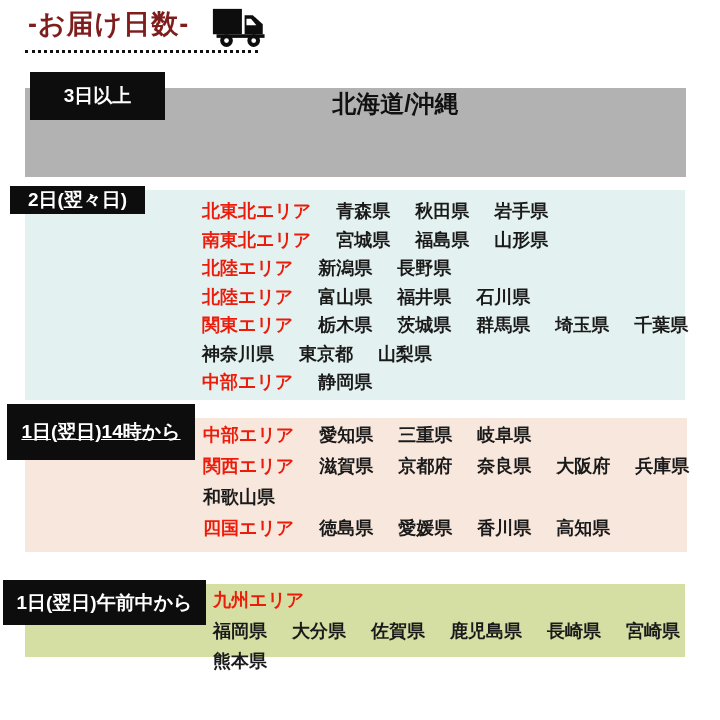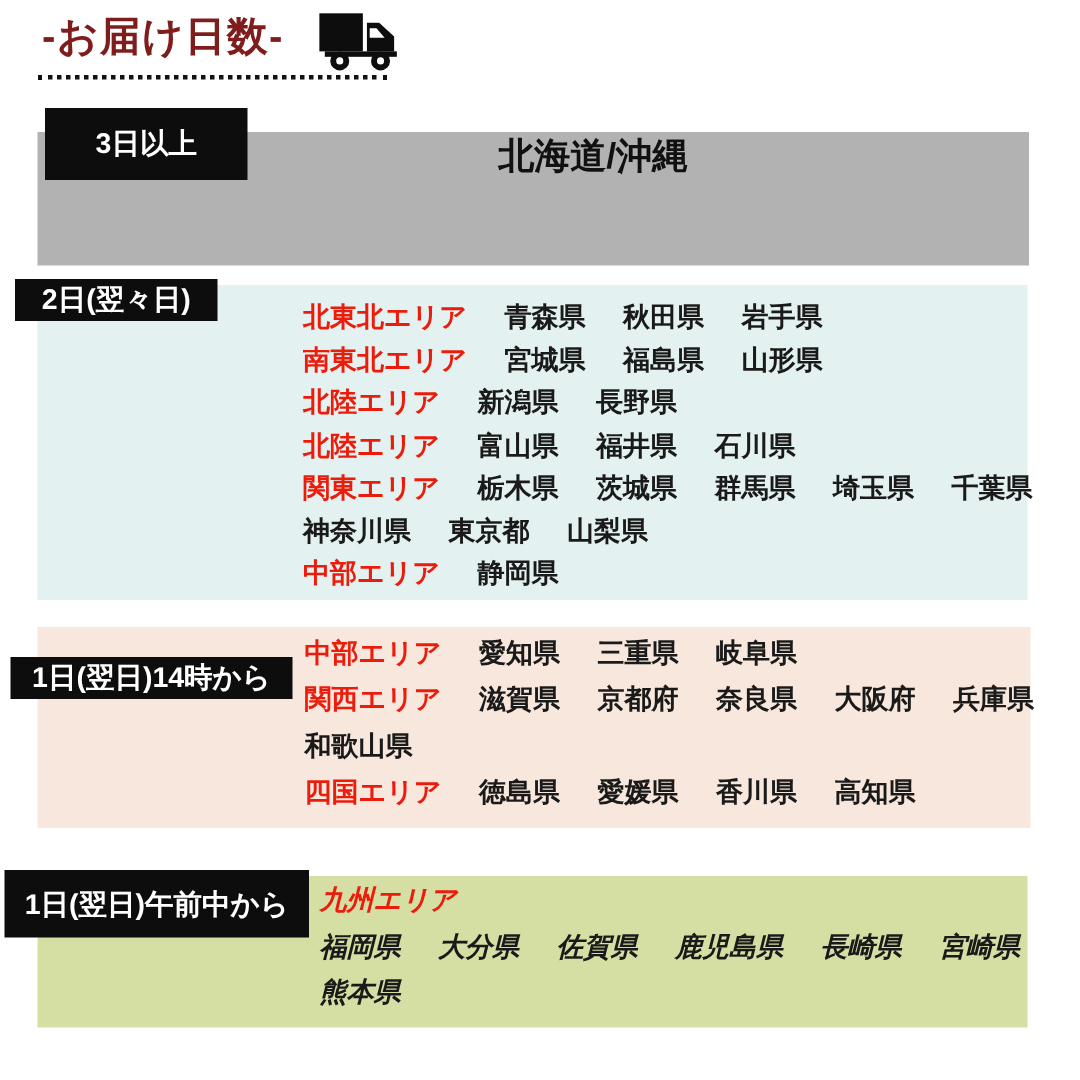--- a/index.html
+++ b/index.html
@@ -45,26 +45,26 @@
     left:25px;top:88px;width:661px;height:89px;
     display:flex;align-items:flex-start;justify-content:center;
     padding-left:80px;
   }
   .center-region{font-size:24px;font-weight:700;color:#111111;}
 
   .lbl-two-days{left:10px;top:186px;width:135px;height:28px;}
   .box-two-days{left:25px;top:190px;width:660px;height:210px;padding:7px 0 0 177px;}
   .box-two-days .row{height:28.5px;}
 
-  .lbl-one-day-14{left:7px;top:438px;width:188px;height:28px;}
+  .lbl-one-day-14{left:7px;top:404px;width:188px;height:56px;text-decoration:underline;}
   .box-one-day-14{left:25px;top:418px;width:662px;height:134px;padding:1px 0 0 178px;}
   .box-one-day-14 .row{height:31px;}
 
   .lbl-one-day-am{left:3px;top:580px;width:203px;height:45px;text-align:right;}
-  .box-one-day-am{left:25px;top:584px;width:660px;height:101px;padding:1px 12px 0 188px;font-style:italic;}
+  .box-one-day-am{left:25px;top:584px;width:660px;height:73px;padding:1px 12px 0 188px;}
   .box-one-day-am .row{height:30.5px;}
 </style>
 </head>
 <body>
 
 <div class="canvas">
 
   <div class="title">-お届け日数-</div>
 
   <svg class="truck" viewBox="0 0 64 46" aria-hidden="true">

